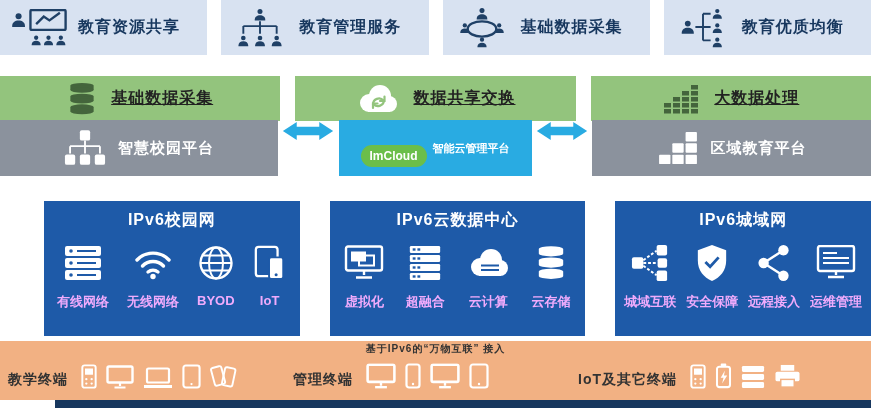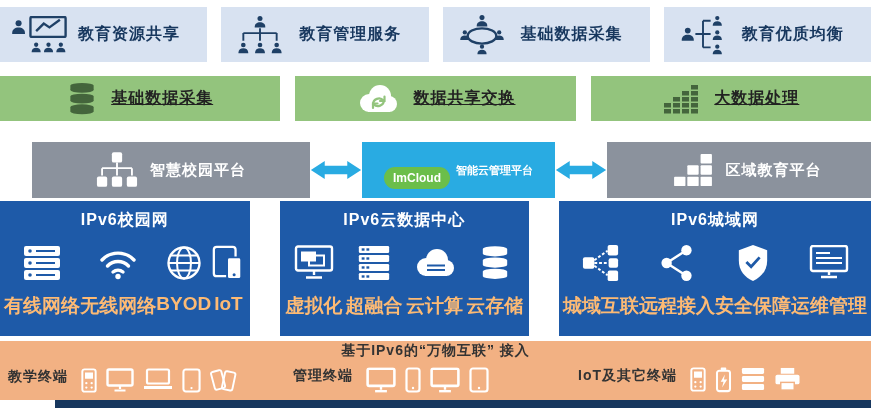--- a/index.html
+++ b/index.html
@@ -4,58 +4,58 @@
 <style>
   * { margin:0; padding:0; box-sizing:border-box; }
   body { font-family:"Liberation Sans", sans-serif; background:#fff; }
   .canvas { position:relative; width:871px; height:408px; background:#fff; overflow:hidden; }
   .defs { position:absolute; width:0; height:0; overflow:hidden; }
   svg.ic { display:block; fill:currentColor; }
 
   .row { position:absolute; left:0; width:871px; display:flex; }
 
   
-  .row1 { top:7px; gap:14px; }
+  .row1 { top:0; gap:14px; }
   .r1box { flex:1 1 0; height:55px; background:#d8e2f1; display:flex; align-items:center; gap:10px; padding:0 4px 0 10px; }
   .r1box .icn { color:#1f4066; flex:0 0 auto; display:flex; align-items:center; justify-content:center; width:58px; }
   .r1lbl { font-size:16px; font-weight:bold; color:#17375e; letter-spacing:1px; white-space:nowrap; }
 
   
   .row2 { top:76px; gap:15px; }
   .r2box { flex:1 1 0; height:45px; background:#93c47d; display:flex; align-items:center; justify-content:center; gap:14px; }
   .r2lbl { font-size:16px; font-weight:bold; color:#222; letter-spacing:1px; white-space:nowrap;text-decoration:underline; }
   .c-darkgreen { color:#44653c; }
   .c-white { color:#fff; }
 
   
-  .row3 { top:142px; height:56px; align-items:center;padding-left:32px; }
+  .row3 { top:120px; height:56px; align-items:flex-start; }
   .r3gray { height:56px; background:#8b929d; color:#fff; display:flex; align-items:center; justify-content:center; gap:12px; }
   .r3gray.left  { flex:0 0 278px; }
   .r3gray.right { flex:0 0 279px; }
   .r3lbl { font-size:15px; font-weight:bold; color:#fff; letter-spacing:1px; white-space:nowrap; }
   .arrowzone { flex:1 1 0; display:flex; align-items:center; justify-content:center; }
   .arrowzone svg { display:block; fill:#29abe2; }
   .r3center { flex:0 0 193px; height:56px; background:#29abe2; display:flex; align-items:center; justify-content:center; gap:6px; padding:0 4px; }
   .imcloud-pill { background:#6bbe4a; color:#fff; font-weight:bold; font-size:12px; padding:4px 9px; border-radius:12px; white-space:nowrap;margin-top:16px; }
   .r3center .r3lbl { font-size:11px; letter-spacing:0; }
 
   
-  .row4 { top:201px; gap:30px; }
+  .row4 { top:201px; gap:30px;padding-left:44px; }
   .r4box { flex:1 1 0; height:135px; background:#1e5aa8; color:#fff; padding:9px 4px 4px 4px; }
   .r4title { text-align:center; font-size:16px; font-weight:bold; letter-spacing:1px; }
   .r4items { display:flex; justify-content:space-around; margin-top:9px; }
   .r4item { display:flex; flex-direction:column; align-items:center; gap:7px; }
   .r4item .icn { height:46px; display:flex; align-items:center; justify-content:center; color:#fff; }
-  .r4lbl { font-size:19px; font-weight:bold; color:#fdba74; white-space:nowrap; }
+  .r4lbl { font-size:13px; font-weight:bold; color:#f0abfc; white-space:nowrap; }
 
   
   .row5 { position:absolute; left:0; top:341px; width:871px; height:59px; background:#f2b183; }
-  .r5title { text-align:center; font-size:14px; font-weight:bold; color:#333; padding-top:1px; letter-spacing:1px; }
+  .r5title { text-align:center; font-size:10px; font-weight:bold; color:#333; padding-top:1px; letter-spacing:1px; }
   .r5groups { display:flex; align-items:center; height:38px; padding:0 8px; margin-top:1px; }
-  .r5group { flex:1 1 0; display:flex; align-items:flex-start; gap:9px; color:#fff; }
+  .r5group { flex:1 1 0; display:flex; align-items:flex-end; gap:9px; color:#fff; }
   .r5lbl { font-size:14px; font-weight:bold; color:#333; letter-spacing:1px; white-space:nowrap; margin-right:4px; }
   .r5group .icn { display:flex; align-items:center; }
 
   .footer-bar { position:absolute; left:55px; right:0; top:400px; height:8px; background:#17375e; }
 </style>
 </head>
 <body>
 
 <div class="canvas">
 
@@ -499,32 +499,32 @@
           <span class="icn">
               <svg class="ic" width="38" height="38">
                 <use href="#ic-topology"></use>
               </svg>
             </span>
           <span class="r4lbl">城域互联</span>
         </div>
         <div class="r4item">
           <span class="icn">
               <svg class="ic" width="34" height="38">
+                <use href="#ic-shield"></use>
+              </svg>
+            </span>
+          <span class="r4lbl">安全保障</span>
+        </div>
+        <div class="r4item">
+          <span class="icn">
+              <svg class="ic" width="34" height="38">
                 <use href="#ic-share"></use>
               </svg>
             </span>
           <span class="r4lbl">远程接入</span>
-        </div>
-        <div class="r4item">
-          <span class="icn">
-              <svg class="ic" width="34" height="38">
-                <use href="#ic-shield"></use>
-              </svg>
-            </span>
-          <span class="r4lbl">安全保障</span>
         </div>
         <div class="r4item">
           <span class="icn">
               <svg class="ic" width="40" height="36">
                 <use href="#ic-opsmonitor"></use>
               </svg>
             </span>
           <span class="r4lbl">运维管理</span>
         </div>
       </div>

